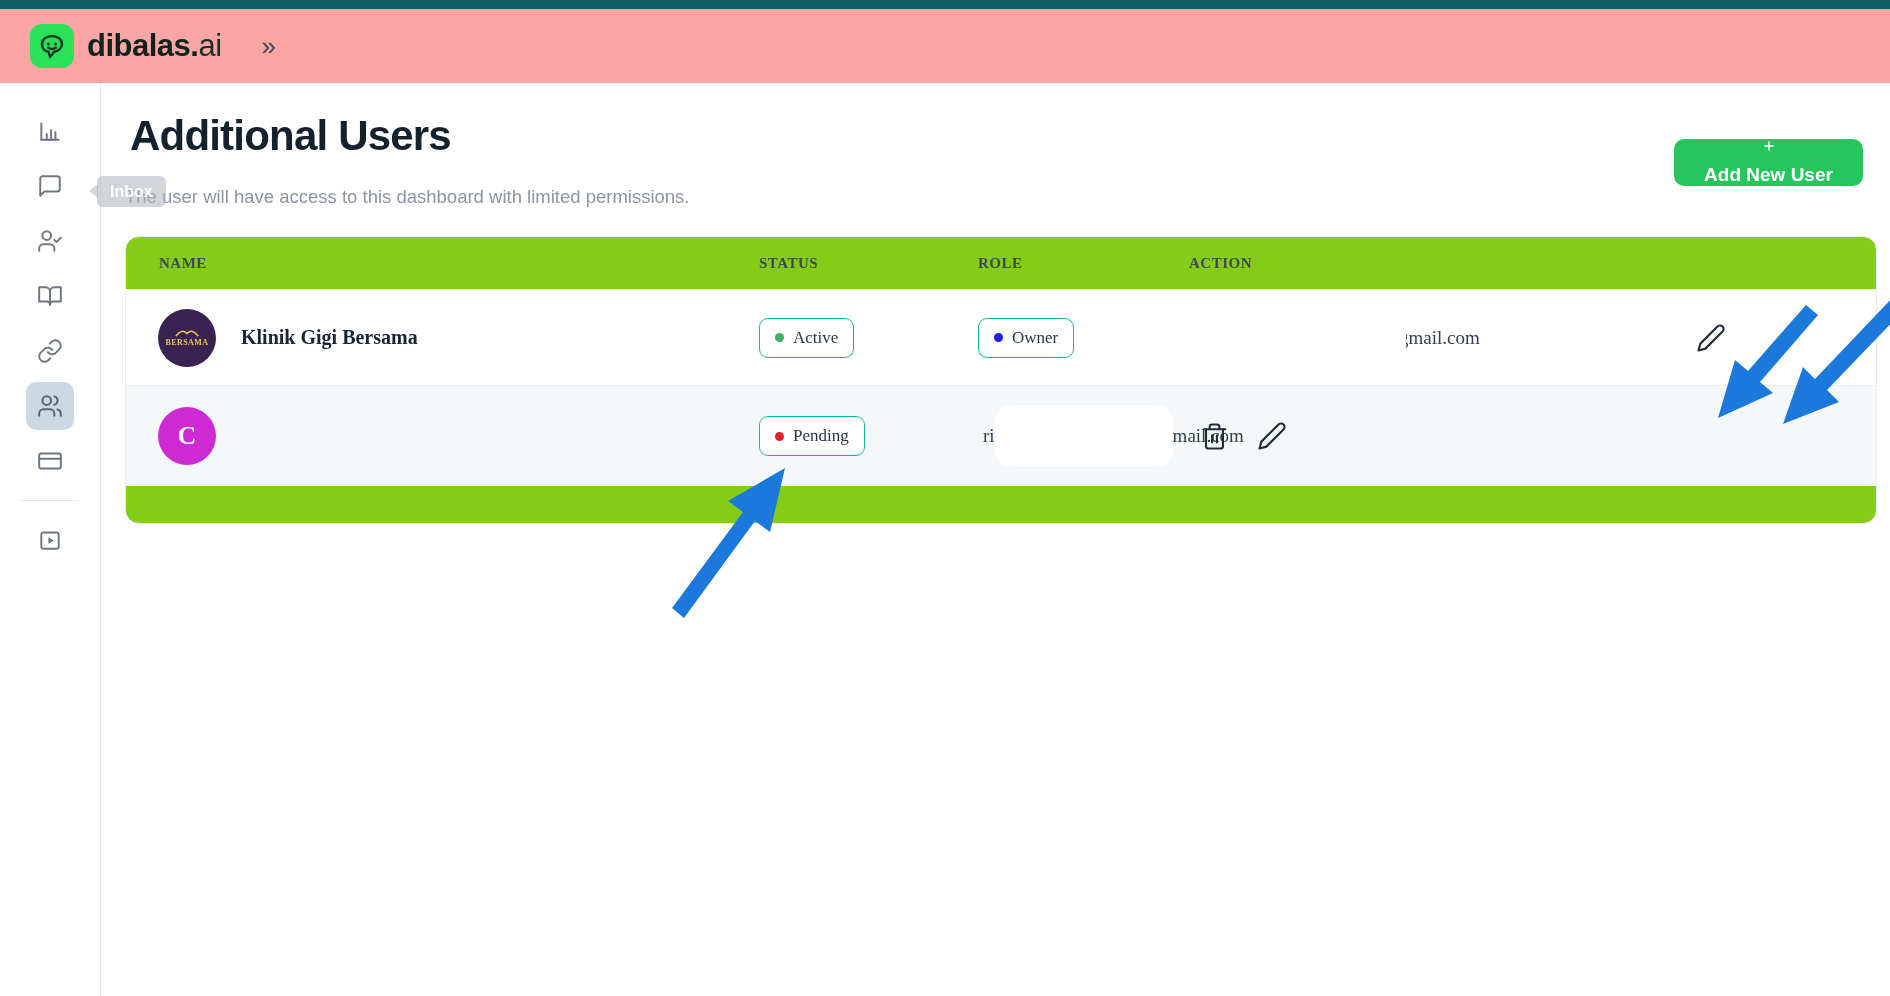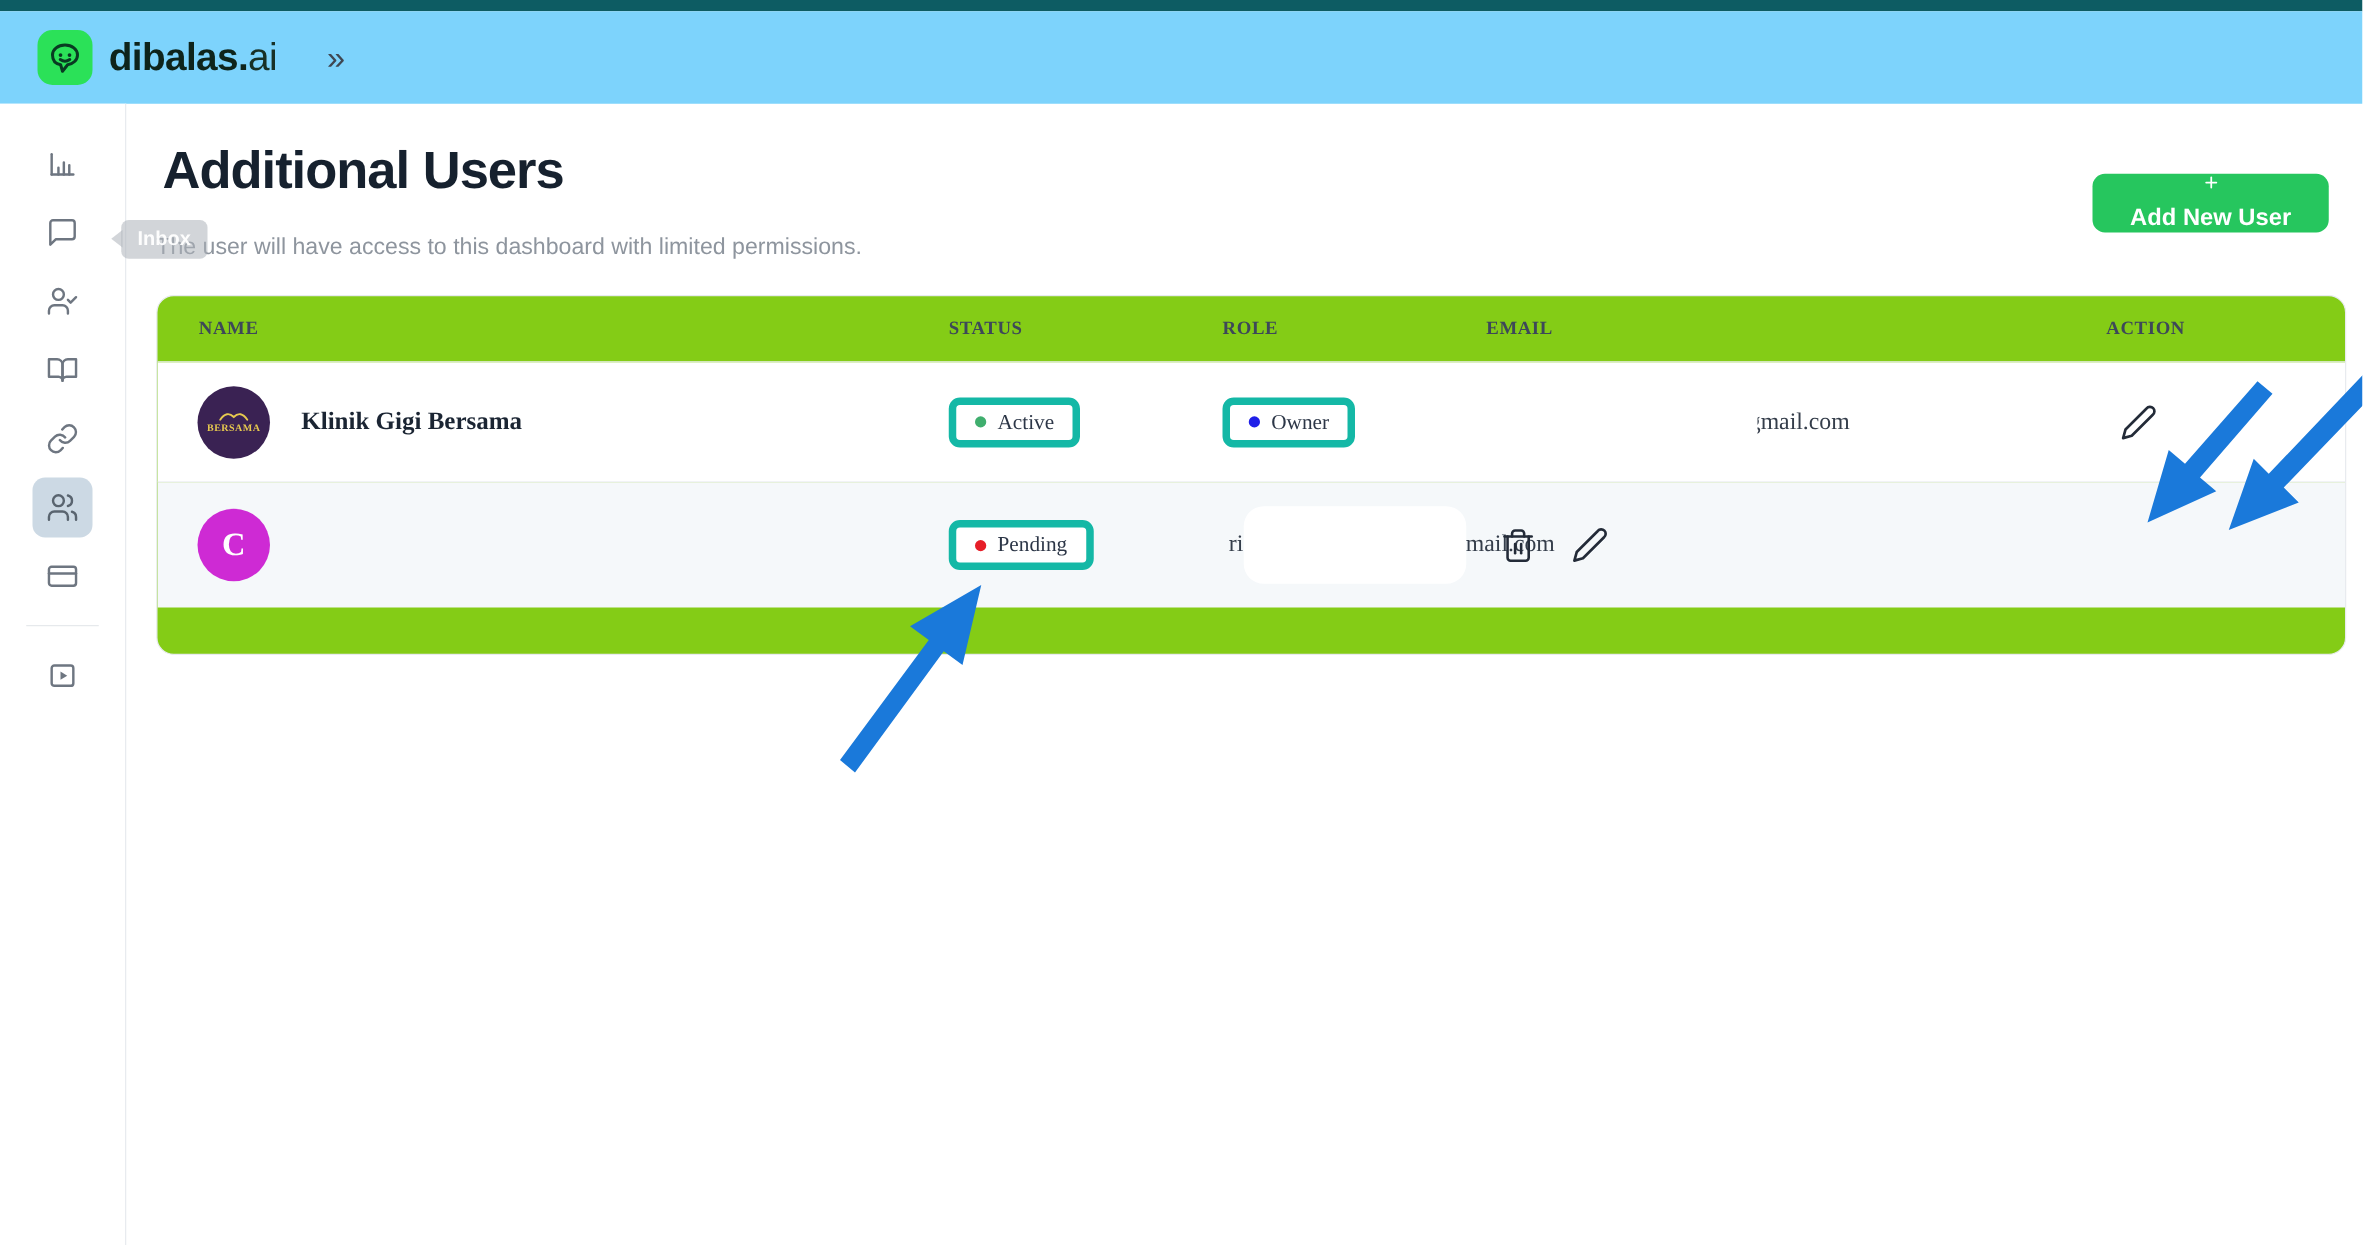--- a/index.html
+++ b/index.html
@@ -6,21 +6,21 @@
   html,body { width:1890px; height:996px; }
   body {
     position:relative; overflow:hidden; background:#ffffff;
     font-family:"Liberation Sans", sans-serif; color:#1b2533;
   }
   svg { display:block; }
 
   
   .top-accent { position:absolute; top:0; left:0; width:1890px; height:9px; background:#0d5c63; }
   .header {
-    position:absolute; top:9px; left:0; width:1890px; height:74px; background:#7dd3fc;
+    position:absolute; top:9px; left:0; width:1890px; height:74px; background:#fca5a5;
     display:flex; align-items:center; padding:0 30px;
   }
   .logo-box {
     width:44px; height:44px; border-radius:12px; background:#2be158;
     display:flex; align-items:center; justify-content:center; flex:0 0 auto;
   }
   .brand { margin-left:13px; font-size:31px; letter-spacing:-0.5px; white-space:nowrap; }
   .brand-bold { font-weight:800; color:#0e241b; }
   .brand-light { font-weight:500; color:#173026; }
   .collapse-btn { margin-left:40px; font-size:26px; color:#3f4752; line-height:1; cursor:pointer; }
@@ -91,21 +91,21 @@
   }
   .avatar-klinik { background:#3a2253; }
   .avatar-klinik .org-label { font-size:8px; font-weight:700; color:#e7c94f; letter-spacing:.4px; }
   .avatar-carrie { background:#ce2ad4; color:#fff; font-size:26px; font-weight:700; }
   .user-name { font-size:20px; font-weight:700; color:#1b2533; }
   .name-stack { display:flex; flex-direction:column; align-items:flex-start; }
   .redact-name { width:301px; height:37px; background:#fff; border-radius:16px; margin:3px 0 0 -18px; }
 
   .badge {
     display:inline-flex; align-items:center; gap:9px; height:40px; padding:0 15px;
-    background:#fff; border:6px solid #14b8a6; border-radius:9px;
+    background:#fff; border:1px solid #14b8a6; border-radius:9px;
     font-size:17px; color:#2c3647; width:max-content;
   }
   .dot { width:9px; height:9px; border-radius:50%; flex:0 0 auto; }
   .dot-green { background:#3fae6e; }
   .dot-red { background:#e61e28; }
   .dot-blue { background:#1f1fe8; }
 
   .email-cell { font-size:19px; color:#353e4b; display:flex; align-items:center; }
   .email-clip { margin-left:217px; overflow:hidden; }
   .email-clip span { display:inline-block; margin-left:-7px; }
@@ -204,21 +204,20 @@
       <line x1="5" y1="12" x2="19" y2="12"></line>
     </svg>
   <span>Add New User</span>
 </button>
 
 <section class="card">
   <div class="t-row t-head">
     <div class="th th-name">NAME</div>
     <div class="th">STATUS</div>
     <div class="th">ROLE</div>
-    <div class="th">EMAIL</div>
     <div class="th">ACTION</div>
   </div>
 
   <div class="t-row row-1">
     <div class="name-cell">
       <div class="avatar-row avatar-klinik">
         <svg width="26" height="9" viewBox="0 0 24 8" fill="none" stroke="#e7c94f" stroke-width="1.4" stroke-linecap="round">
             <path d="M2 7 Q7 0 12 5 Q17 0 22 7"></path>
           </svg>
         <span class="org-label">BERSAMA</span>

